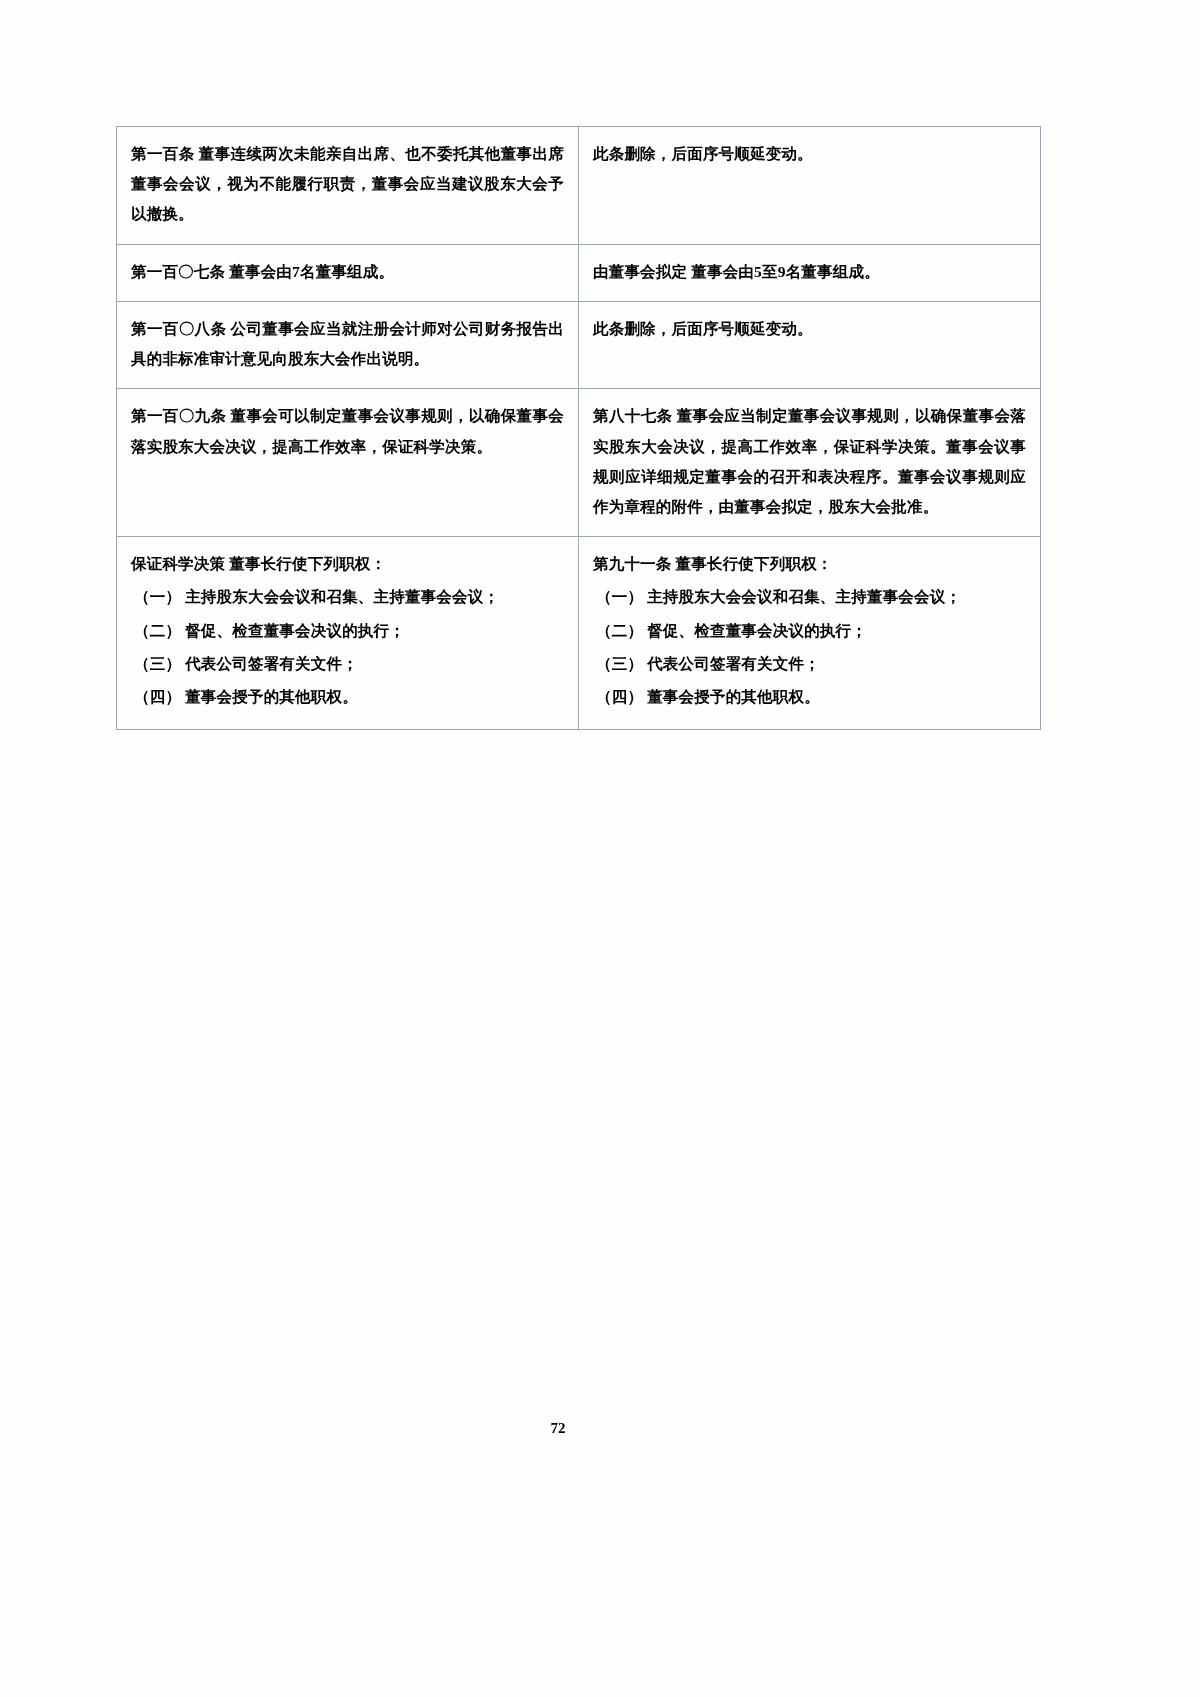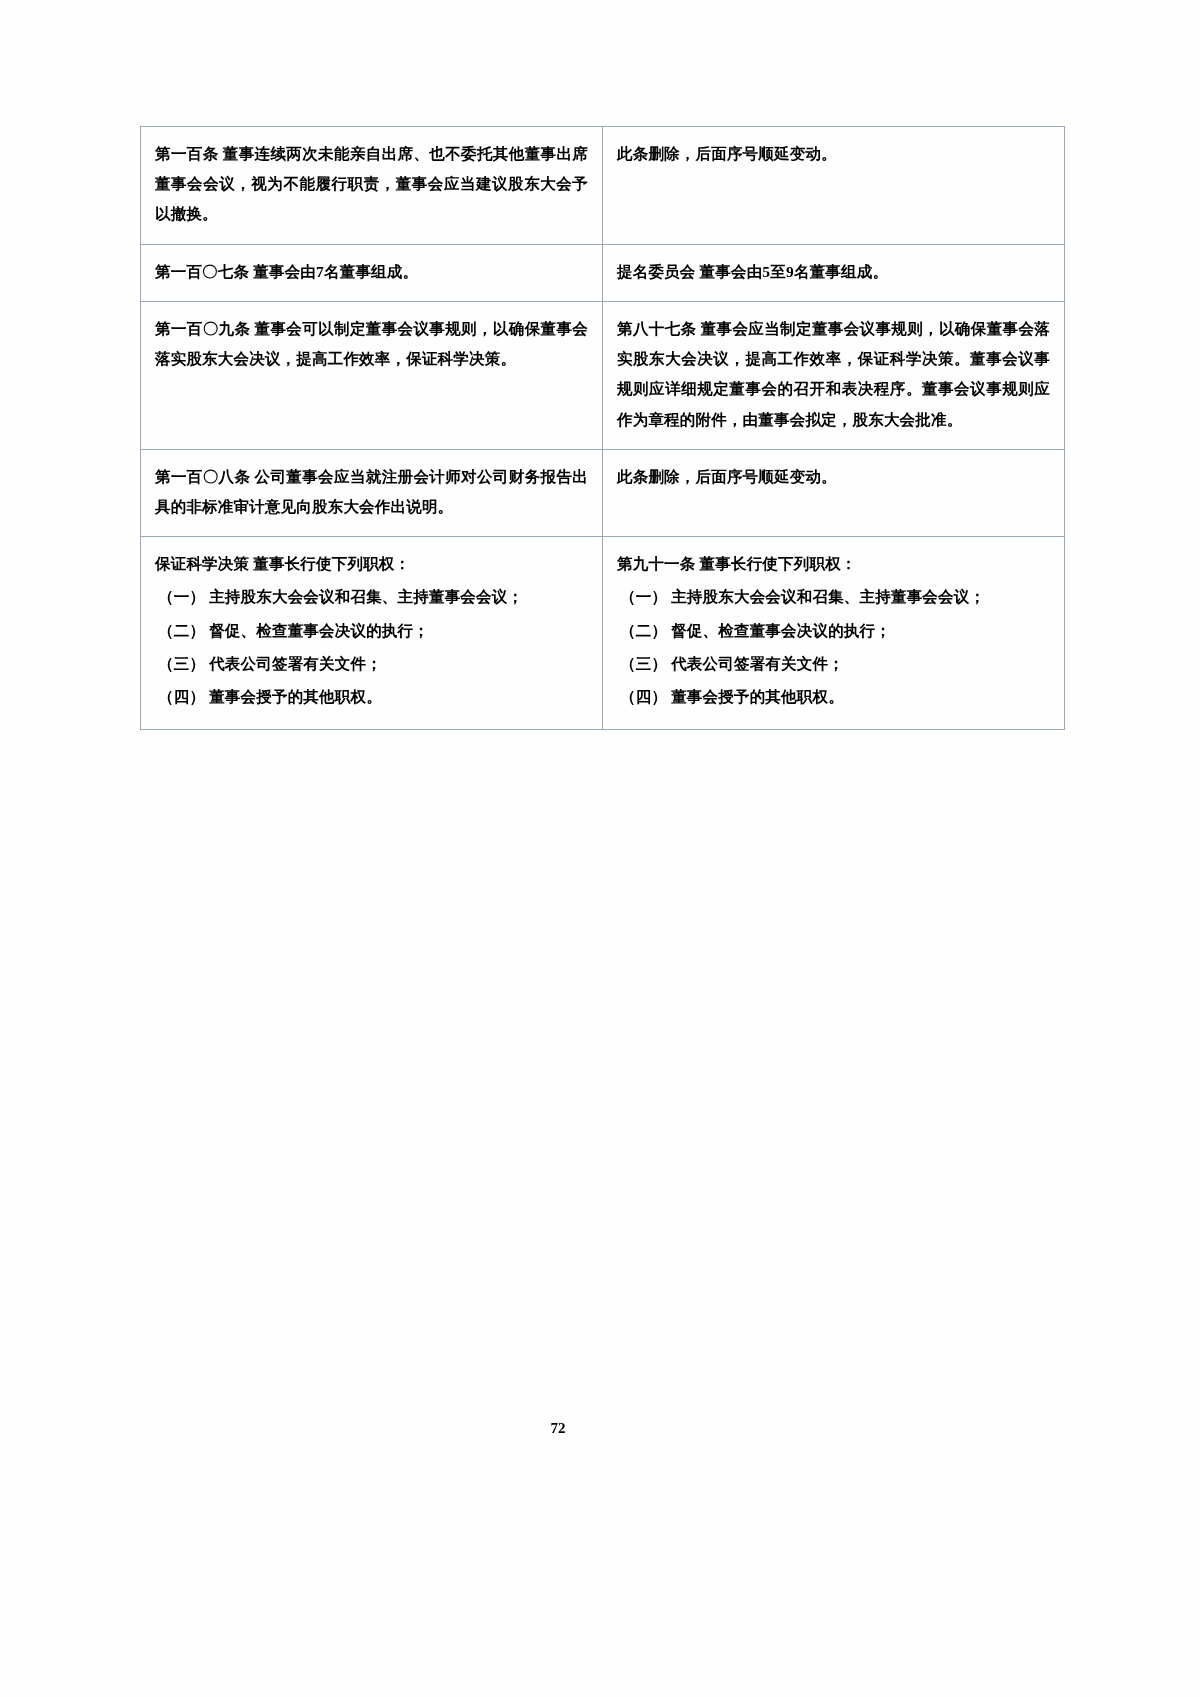--- a/index.html
+++ b/index.html
@@ -16,21 +16,21 @@
   }
   .page {
     position: absolute;
     left: 0; top: 0;
     width: 1200px;
     height: 1697px;
     background: #fefefe;
   }
   .doc-table {
     position: absolute;
-    left: 140px;
+    left: 116px;
     top: 126px;
     width: 866px;
     border-collapse: collapse;
     table-layout: fixed;
   }
   .doc-table td {
     border: 1px solid #9aa8b8;
     vertical-align: top;
     padding: 12px 14px 14px 14px;
     font-size: 15.5px;
@@ -80,40 +80,40 @@
         <td class="right">
           <p class="para">此条删除，后面序号顺延变动。</p>
         </td>
       </tr>
 
       <tr>
         <td class="left">
           <p class="para">第一百〇七条  董事会由7名董事组成。</p>
         </td>
         <td class="right">
-          <p class="para">提名委员会  董事会由5至9名董事组成。</p>
+          <p class="para">由董事会拟定  董事会由5至9名董事组成。</p>
         </td>
       </tr>
 
+
+      <tr>
+        <td class="left">
+          <p class="para">第一百〇八条  公司董事会应当就注册会计师对公司财务报告出具的非标准审计意见向股东大会作出说明。</p>
+        </td>
+        <td class="right">
+          <p class="para">此条删除，后面序号顺延变动。</p>
+        </td>
+      </tr>
 
       <tr>
         <td class="left">
           <p class="para">第一百〇九条  董事会可以制定董事会议事规则，以确保董事会落实股东大会决议，提高工作效率，保证科学决策。</p>
         </td>
         <td class="right">
           <p class="para">第八十七条  董事会应当制定董事会议事规则，以确保董事会落实股东大会决议，提高工作效率，保证科学决策。董事会议事规则应详细规定董事会的召开和表决程序。董事会议事规则应作为章程的附件，由董事会拟定，股东大会批准。</p>
-        </td>
-      </tr>
-
-      <tr>
-        <td class="left">
-          <p class="para">第一百〇八条  公司董事会应当就注册会计师对公司财务报告出具的非标准审计意见向股东大会作出说明。</p>
-        </td>
-        <td class="right">
-          <p class="para">此条删除，后面序号顺延变动。</p>
         </td>
       </tr>
 
 
       <tr>
         <td class="left">
           <p class="para">保证科学决策  董事长行使下列职权：</p>
           <p class="indent-item">（一）  主持股东大会会议和召集、主持董事会会议；</p>
           <p class="indent-item">（二）  督促、检查董事会决议的执行；</p>
           <p class="indent-item">（三）  代表公司签署有关文件；</p>

